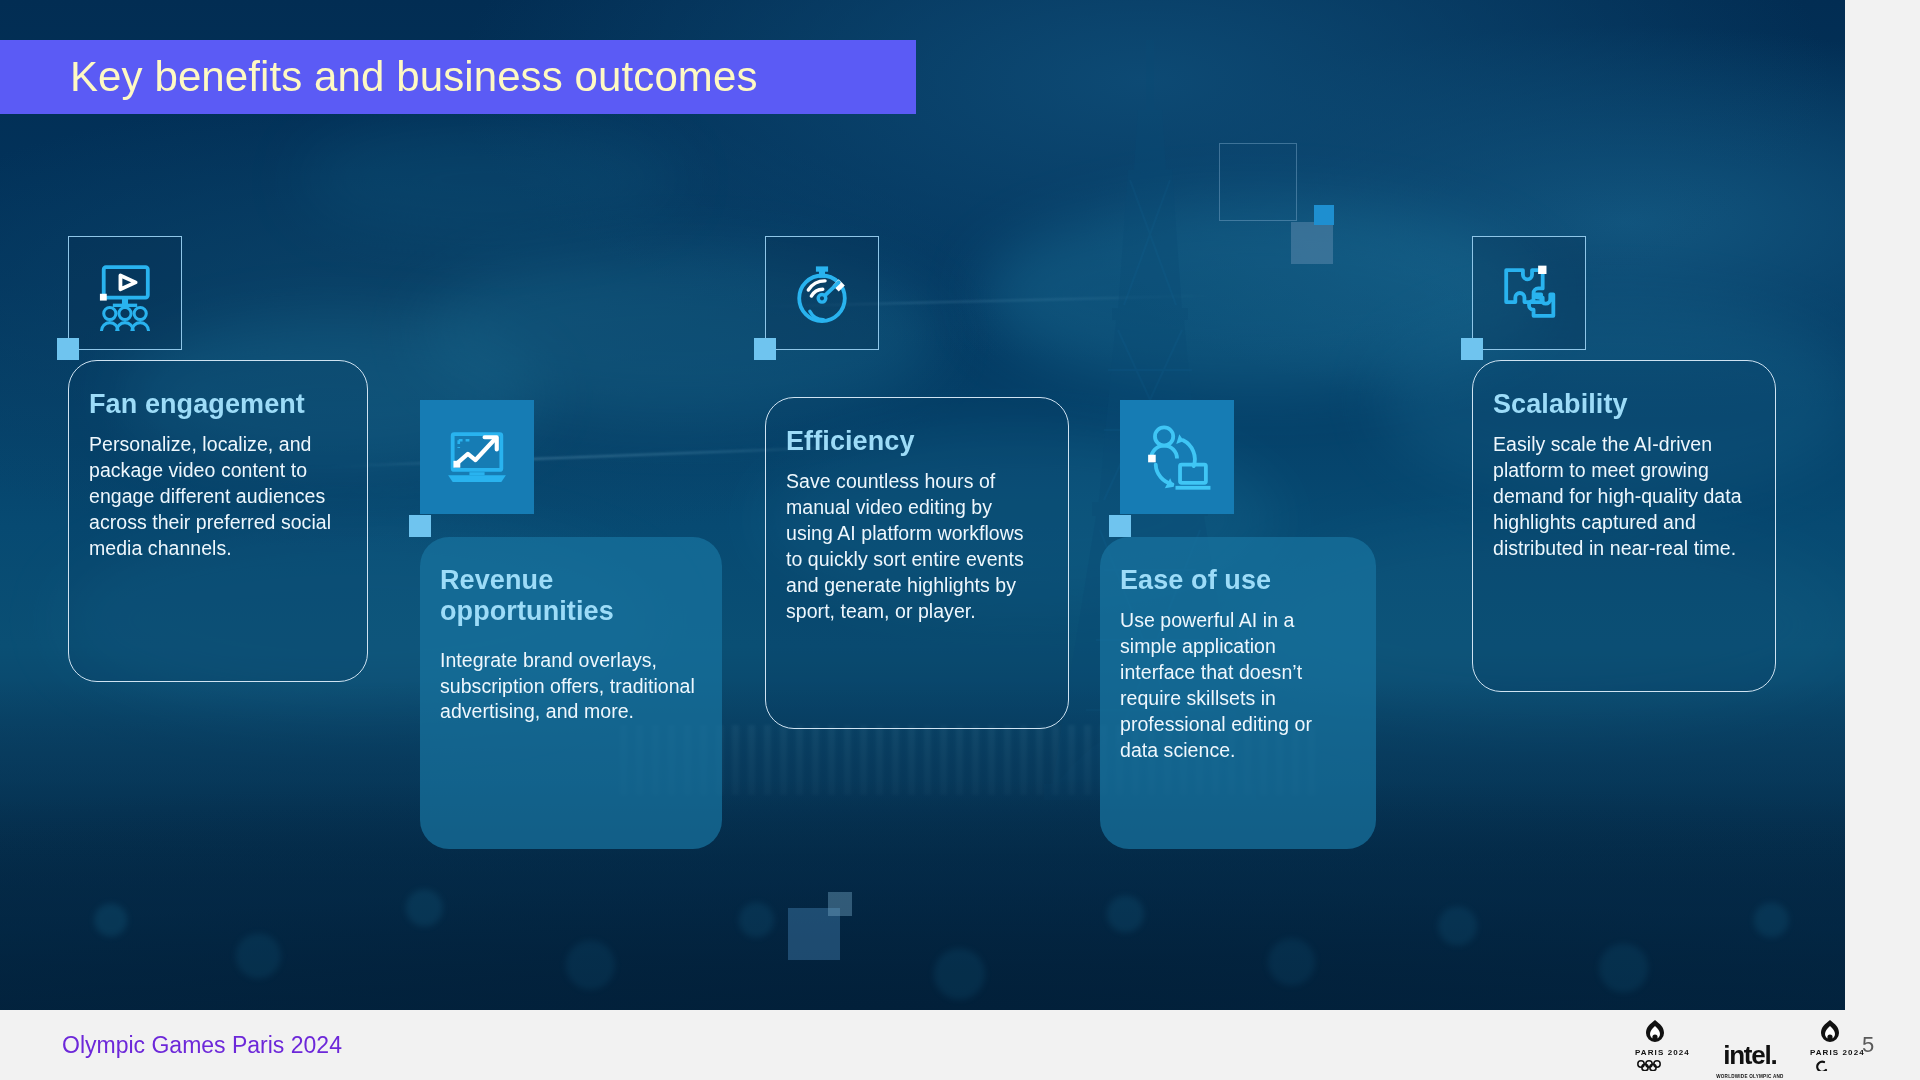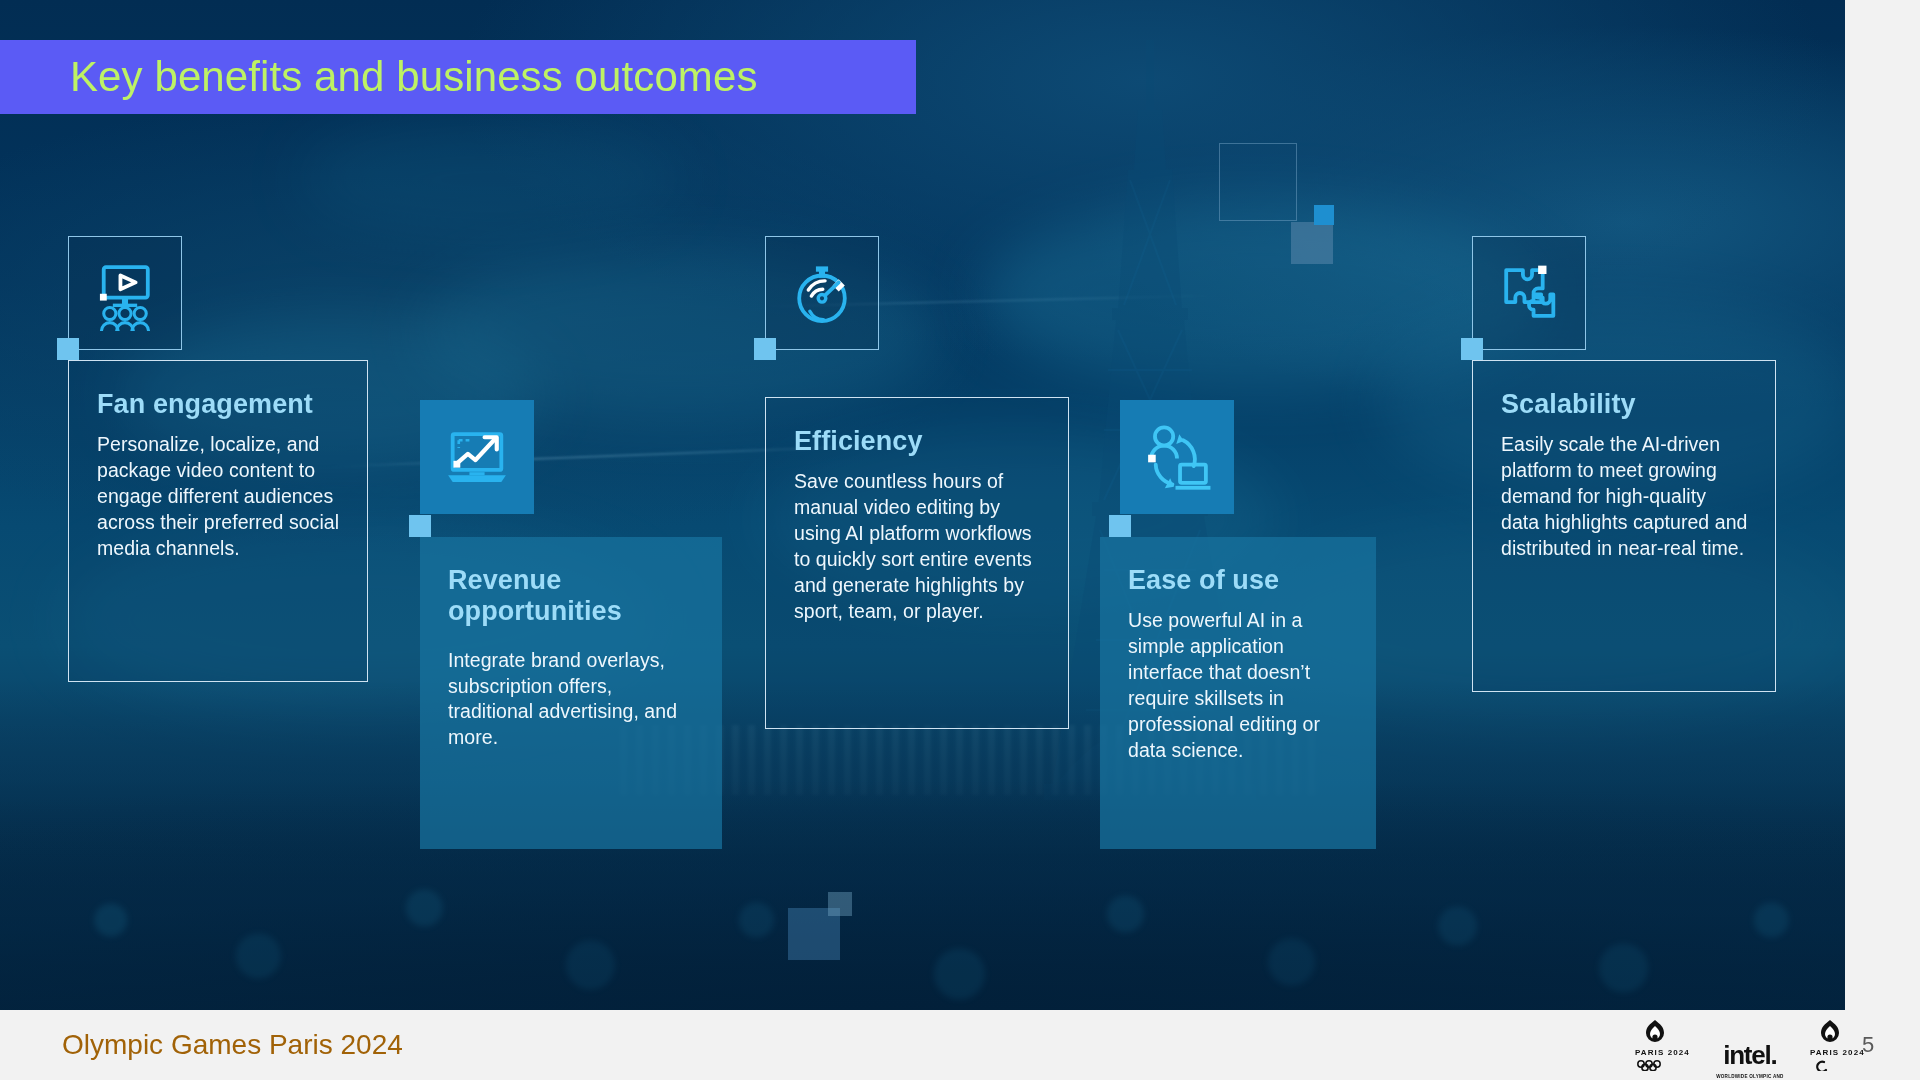--- a/index.html
+++ b/index.html
@@ -78,21 +78,21 @@
       rgba(120,180,205,.30) 0 7px, rgba(30,90,125,.10) 7px 16px);
   }
 
   
   .title-band {
     position:absolute; left:0; top:40px; width:916px; height:74px;
     background:#5b5bf5;
     display:flex; align-items:center;
   }
   .title-text {
-    color:#bef264; font-size:42px; font-weight:400; letter-spacing:.1px;
+    color:#fef9c3; font-size:42px; font-weight:400; letter-spacing:.1px;
     margin-left:70px; white-space:nowrap;
   }
 
   
   .deco { position:absolute; }
   .deco-outline { border:1.5px solid rgba(126,170,205,.45); }
   .d-big-out  { left:1219px; top:143px; width:78px; height:78px; }
   .d-mid-fill { left:1291px; top:222px; width:42px; height:42px; background:rgba(96,140,175,.50); }
   .d-sm-fill  { left:1314px; top:205px; width:20px; height:20px; background:#1e8fd0; }
   .d-bot-fill { left:788px; top:908px; width:52px; height:52px; background:rgba(70,130,180,.42); }
@@ -104,21 +104,21 @@
   .icon-box {
     position:absolute; width:114px; height:114px;
     display:flex; align-items:center; justify-content:center;
   }
   .icon-box.outline { border:1.5px solid #8fc6e8; background:rgba(5,45,80,.30); }
   .icon-box.filled  { background:#167cb4; }
   .icon-box svg { width:76px; height:76px; display:block; }
 
   .notch { position:absolute; width:22px; height:22px; background:#6fc4ef; }
 
-  .panel { position:absolute; padding:28px 26px 26px 28px; }
+  .panel { position:absolute; padding:28px 26px 26px 20px;border-radius:29px; }
   .panel.outline { border:1.5px solid #cfe3f2; background:rgba(7,55,92,.18); }
   .panel.filled  { background:rgba(24,115,160,.72); }
 
   .card-title {
     color:#9ddcf8; font-size:27px; font-weight:700; line-height:1.16;
     margin-bottom:12px; letter-spacing:.1px;
   }
   .card-title.two-line { margin-bottom:20px; }
   .card-body {
     color:#eef7fd; font-size:19.5px; font-weight:400; line-height:1.33;
@@ -145,21 +145,21 @@
   #card-sca .icon-box { left:1472px;top:236px; }
   #card-sca .notch    { left:1461px;top:338px; }
   #card-sca .panel    { left:1472px;top:360px; width:304px; height:332px; }
 
   
   .footer {
     position:absolute; left:0; bottom:0; width:1920px; height:70px;
     background:#f2f2f2; display:flex; align-items:center;
   }
   .footer-text {
-    position:absolute; left:62px; color:#a16207; font-size:28px; font-weight:400;
+    position:absolute; left:62px; color:#6d28d9; font-size:23px; font-weight:400;
   }
   .logos { position:absolute; left:1635px; display:flex; align-items:center; gap:14px; }
   .logo-par { display:flex; flex-direction:column; gap:3px; }
   .logo-par svg { display:block; }
   .logo-word { font-size:8px; font-weight:700; letter-spacing:1.1px; color:#111; }
   .intel-logo { display:flex; flex-direction:column; align-items:center; gap:3px;margin-top:36px; }
   .intel-word { font-size:26px; font-weight:700; color:#111; letter-spacing:-1.2px; font-family:"Liberation Sans", sans-serif; }
   .intel-sub { font-size:4.6px; font-weight:700; color:#111; letter-spacing:.25px; line-height:1.35; text-align:center; width:92px; }
   .page-num { position:absolute; left:1862px; color:#5a5a5a; font-size:22px; }
   .right-rail { position:absolute; right:0; top:0; width:75px; height:1010px; background:#f2f2f2; }

